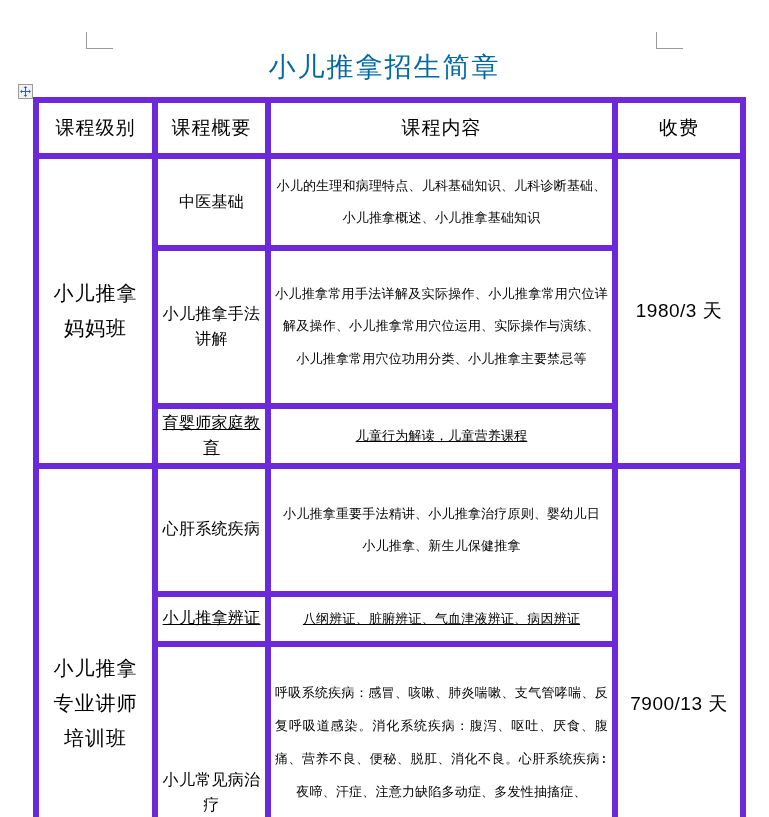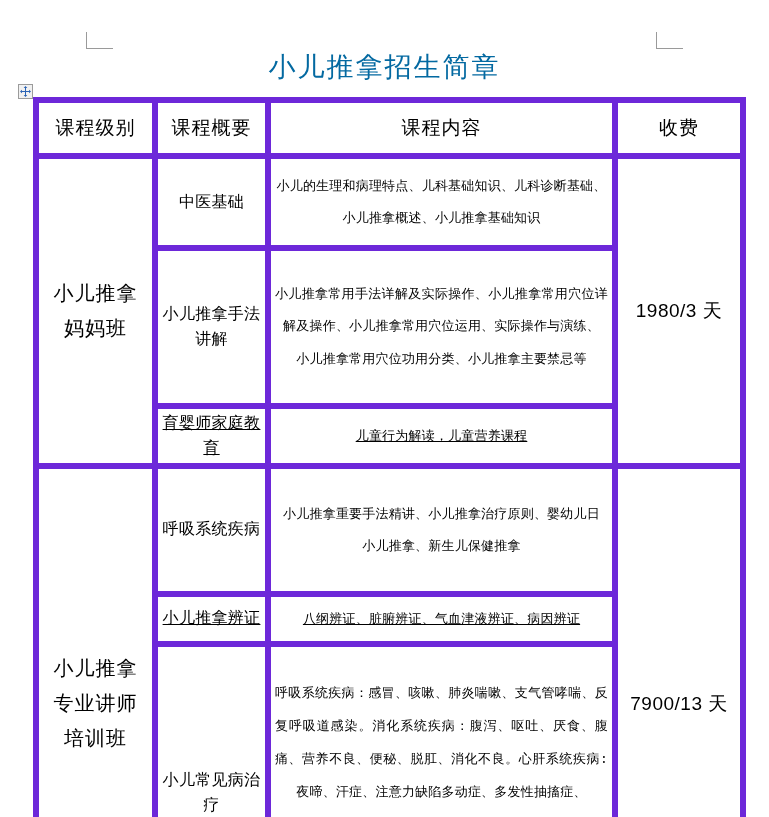--- a/index.html
+++ b/index.html
@@ -210,21 +210,21 @@
         <p>儿童行为解读，儿童营养课程</p>
       </td>
     </tr>
 
     <tr class="r-big">
       <td class="lvl" rowspan="3">
         <span>小儿推拿</span>
         <span>专业讲师</span>
         <span>培训班</span>
       </td>
-      <td class="summary">呼吸系统疾病</td>
+      <td class="summary">心肝系统疾病</td>
       <td class="content">
         <p>小儿推拿重要手法精讲、小儿推拿治疗原则、婴幼儿日</p>
         <p>小儿推拿、新生儿保健推拿</p>
       </td>
       <td class="fee" rowspan="3">7900/13 天</td>
     </tr>
 
     <tr class="r-one">
       <td class="summary">小儿推拿辨证</td>
       <td class="content">

